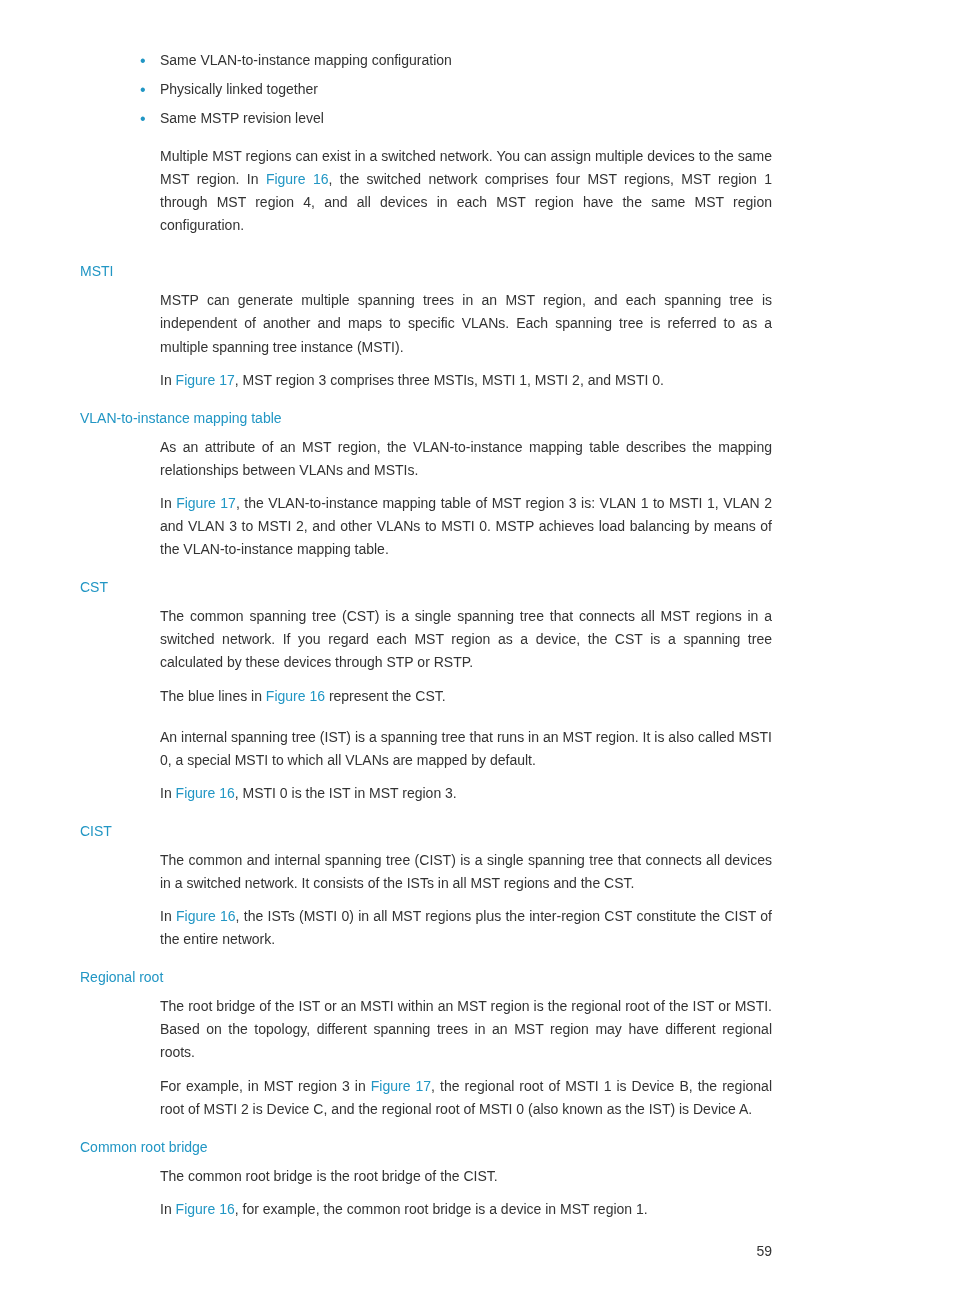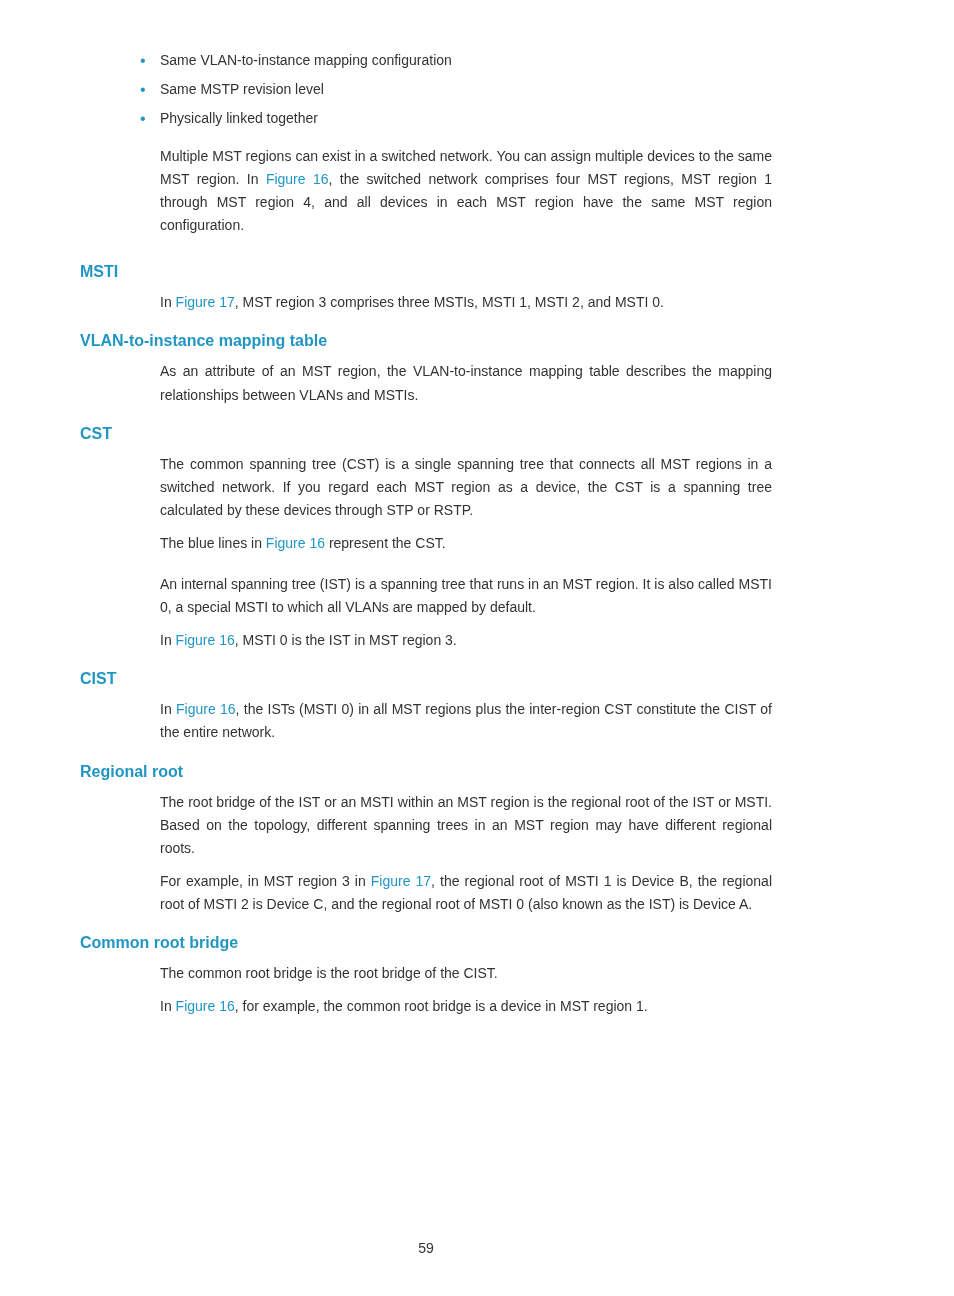--- a/index.html
+++ b/index.html
@@ -35,37 +35,37 @@
       font-size: 16px;
       position: absolute;
       left: 0;
       top: -1px;
     }
     .section {
       margin-bottom: 18px;
     }
     .section-heading {
       color: #2196c4;
-      font-size: 16px;
-      font-weight: bold;
+      font-size: 14px;
+      font-weight: normal;
       margin-bottom: 10px;
       margin-top: 18px;
     }
     .body-text {
       padding-left: 80px;
       line-height: 1.65;
       margin-bottom: 10px;
       text-align: justify;
     }
     .link-text {
       color: #2196c4;
       text-decoration: none;
     }
     .page-number {
-      text-align: center;
+      text-align: right;
       position: absolute;
       bottom: 40px;
       width: calc(100% - 160px);
       font-size: 14px;
       color: #333;
     }
     .intro-block {
       padding-left: 80px;
       line-height: 1.65;
       margin-bottom: 26px;
@@ -75,42 +75,48 @@
 </head>
 <body>
 
 <div class="page">
 
   <ul class="bullet-list">
     <li>
       <span>Same VLAN-to-instance mapping configuration</span>
     </li>
     <li>
-      <span>Same MSTP revision level</span>
+      <span>Physically linked together</span>
     </li>
     <li>
-      <span>Physically linked together</span>
+      <span>Same MSTP revision level</span>
     </li>
   </ul>
 
   <p class="intro-block">
     Multiple MST regions can exist in a switched network. You can assign multiple devices to the same MST region. In <a class="link-text">Figure 16</a>, the switched network comprises four MST regions, MST region 1 through MST region 4, and all devices in each MST region have the same MST region configuration.
   </p>
 
   <div class="section">
     <div class="section-heading">MSTI</div>
     <p class="body-text">
+      MSTP can generate multiple spanning trees in an MST region, and each spanning tree is independent of another and maps to specific VLANs. Each spanning tree is referred to as a multiple spanning tree instance (MSTI).
+    </p>
+    <p class="body-text">
       In <a class="link-text">Figure 17</a>, MST region 3 comprises three MSTIs, MSTI 1, MSTI 2, and MSTI 0.
     </p>
   </div>
 
   <div class="section">
     <div class="section-heading">VLAN-to-instance mapping table</div>
     <p class="body-text">
       As an attribute of an MST region, the VLAN-to-instance mapping table describes the mapping relationships between VLANs and MSTIs.
+    </p>
+    <p class="body-text">
+      In <a class="link-text">Figure 17</a>, the VLAN-to-instance mapping table of MST region 3 is: VLAN 1 to MSTI 1, VLAN 2 and VLAN 3 to MSTI 2, and other VLANs to MSTI 0. MSTP achieves load balancing by means of the VLAN-to-instance mapping table.
     </p>
   </div>
 
   <div class="section">
     <div class="section-heading">CST</div>
     <p class="body-text">
       The common spanning tree (CST) is a single spanning tree that connects all MST regions in a switched network. If you regard each MST region as a device, the CST is a spanning tree calculated by these devices through STP or RSTP.
     </p>
     <p class="body-text">
       The blue lines in <a class="link-text">Figure 16</a> represent the CST.
@@ -121,20 +127,23 @@
     <p class="body-text">
       An internal spanning tree (IST) is a spanning tree that runs in an MST region. It is also called MSTI 0, a special MSTI to which all VLANs are mapped by default.
     </p>
     <p class="body-text">
       In <a class="link-text">Figure 16</a>, MSTI 0 is the IST in MST region 3.
     </p>
   </div>
 
   <div class="section">
     <div class="section-heading">CIST</div>
+    <p class="body-text">
+      The common and internal spanning tree (CIST) is a single spanning tree that connects all devices in a switched network. It consists of the ISTs in all MST regions and the CST.
+    </p>
     <p class="body-text">
       In <a class="link-text">Figure 16</a>, the ISTs (MSTI 0) in all MST regions plus the inter-region CST constitute the CIST of the entire network.
     </p>
   </div>
 
   <div class="section">
     <div class="section-heading">Regional root</div>
     <p class="body-text">
       The root bridge of the IST or an MSTI within an MST region is the regional root of the IST or MSTI. Based on the topology, different spanning trees in an MST region may have different regional roots.
     </p>

